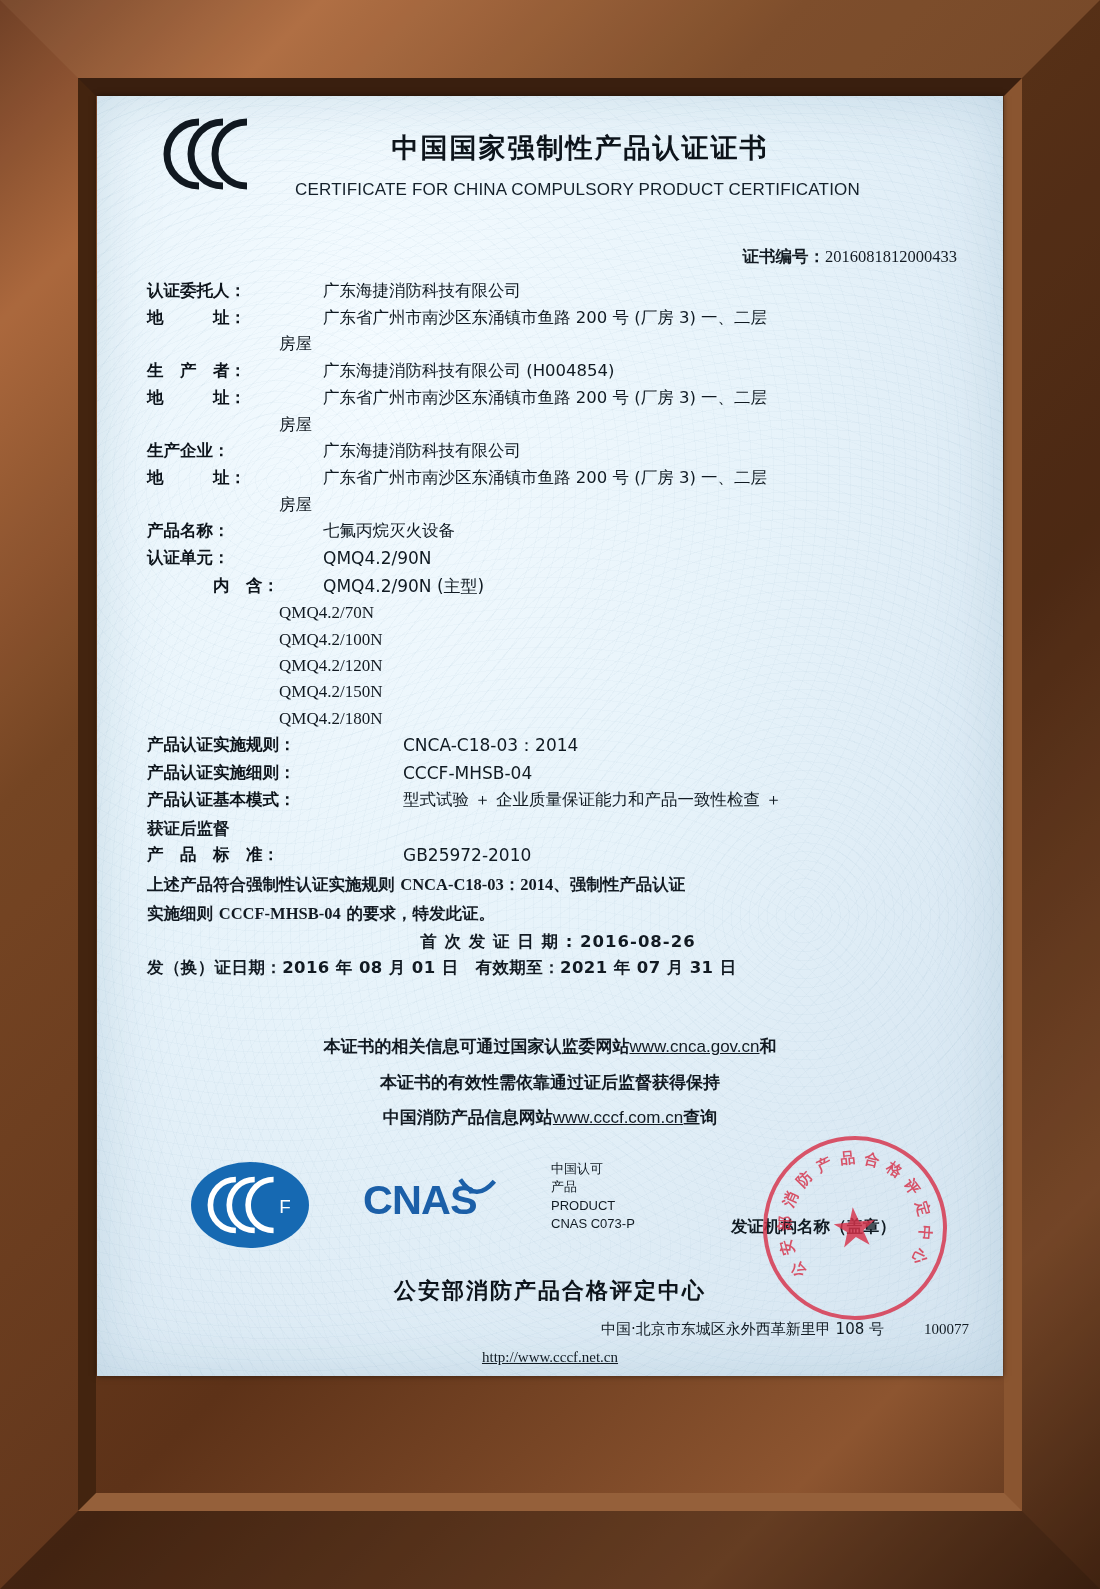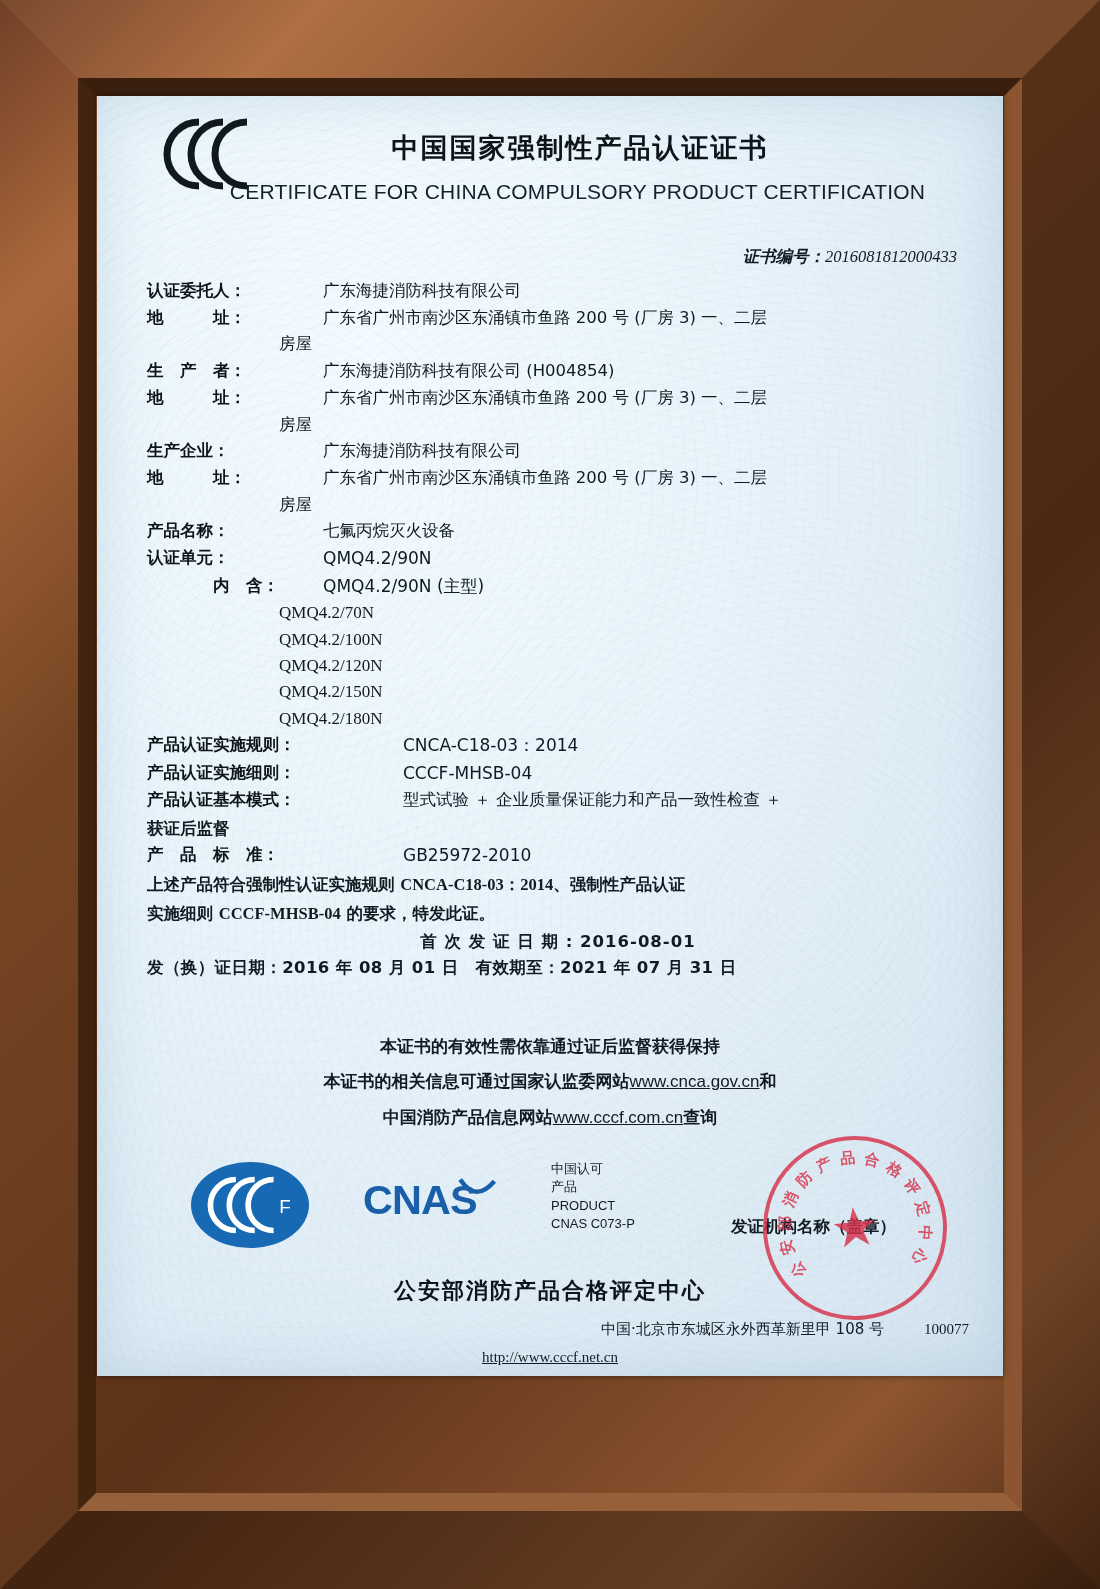--- a/index.html
+++ b/index.html
@@ -97,33 +97,32 @@
     font-weight: bold;
     font-size: 27px;
     letter-spacing: 2px;
     color: #0d141b;
     padding-left: 60px;
     margin-top: 12px;
   }
   .title-en {
     text-align: center;
     font-family: "Liberation Sans", sans-serif;
-    font-size: 21px;
+    font-size: 17px;
     letter-spacing: 0.2px;
     color: #14202a;
     padding-left: 55px;
     margin-top: 14px;
   }
   .cert-no {
     text-align: right;
     font-size: 16.5px;
     margin-top: 16px;
     padding-right: 12px;
     font-family: "DejaVu Sans", sans-serif;
-    font-style: italic;
   }
   .cert-no .lbl { font-weight: bold; }
   .cert-no .val { font-family: "Liberation Serif", serif; }
 
   
   .fields {
     margin-top: 10px;
     padding-left: 16px;
   }
   .row {
@@ -410,29 +409,29 @@
         <div class="para">获证后监督</div>
 
         <div class="row">
           <span class="label wide">产　品　标　准：</span>
           <span class="value mono-val">GB25972-2010</span>
         </div>
 
         <div class="para"><span>上述产品符合强制性认证实施规则 </span><span class="en">CNCA-C18-03：2014</span><span>、强制性产品认证</span></div>
         <div class="para"><span>实施细则 </span><span class="en">CCCF-MHSB-04</span><span> 的要求，特发此证。</span></div>
 
-        <div class="center-line">首 次 发 证 日 期 : 2016-08-01</div>
+        <div class="center-line">首 次 发 证 日 期 : 2016-08-26</div>
         <div class="date-line">发（换）证日期：2016 年 08 月 01 日　有效期至：2021 年 07 月 31 日</div>
       </div>
 
       <div class="gap"></div>
 
       <div class="notes">
+        <div><span>本证书的相关信息可通过国家认监委网站</span><span class="u">www.cnca.gov.cn</span><span>和</span></div>
         <div>本证书的有效性需依靠通过证后监督获得保持</div>
-        <div><span>本证书的相关信息可通过国家认监委网站</span><span class="u">www.cnca.gov.cn</span><span>和</span></div>
         <div><span>中国消防产品信息网站</span><span class="u">www.cccf.com.cn</span><span>查询</span></div>
       </div>
 
       <div class="logos">
 
         <div class="cccf-badge">
           <svg viewBox="0 0 110 70" width="104" height="66" aria-hidden="true">
             <g fill="none" stroke="#ffffff" stroke-width="6">
               <path d="M40 8 A27 27 0 1 0 40 62"></path>
               <path d="M60 8 A27 27 0 1 0 60 62"></path>

